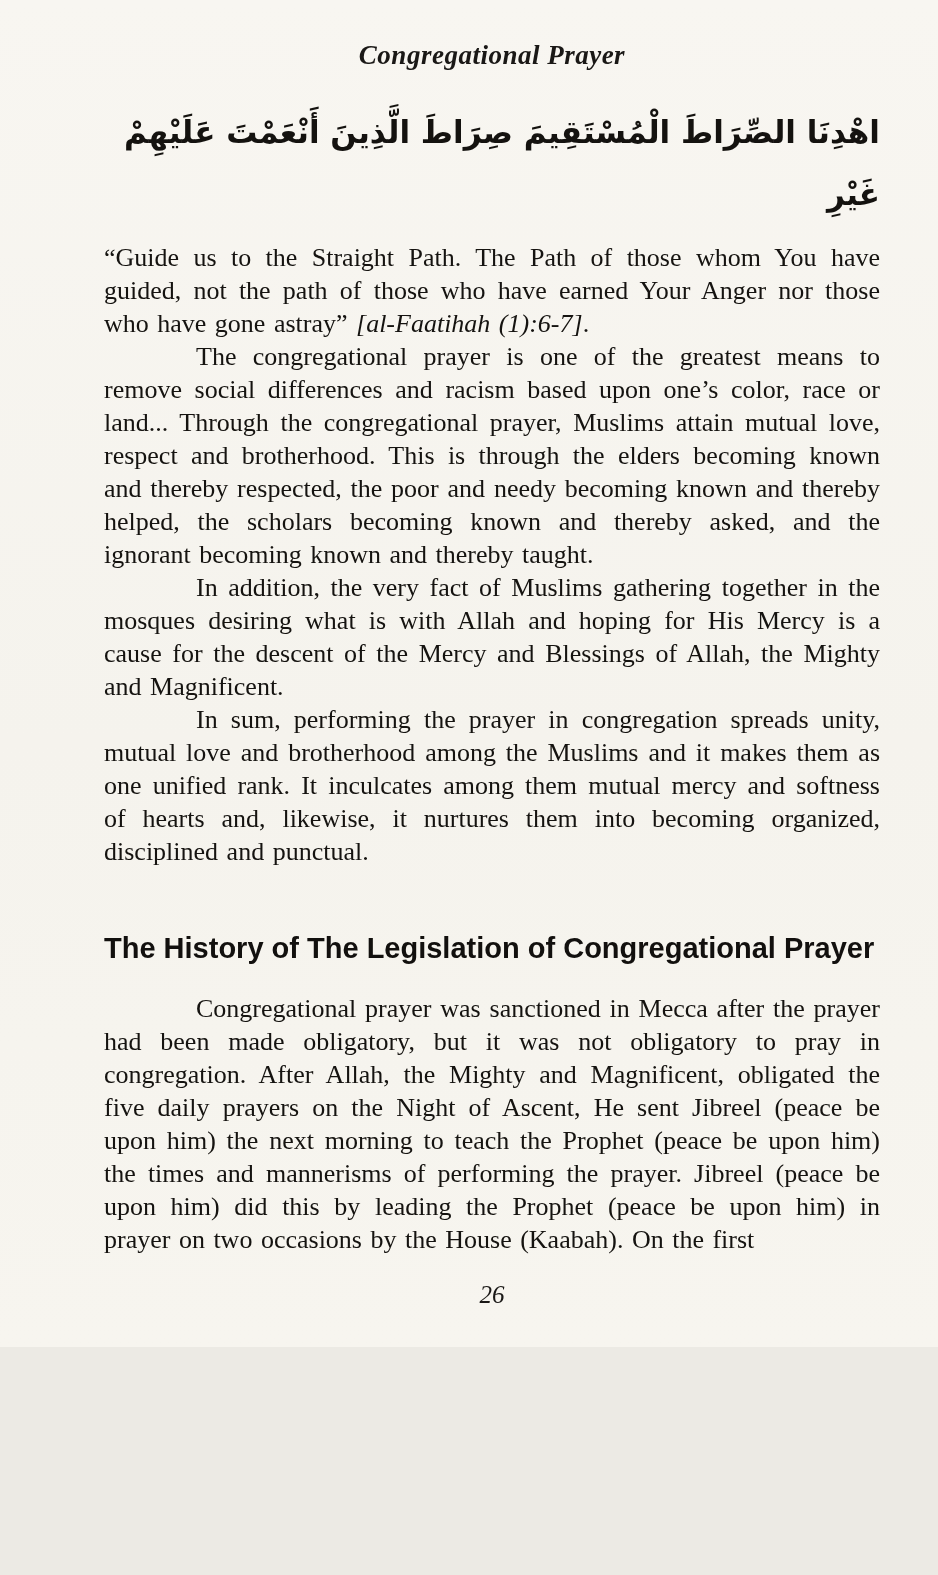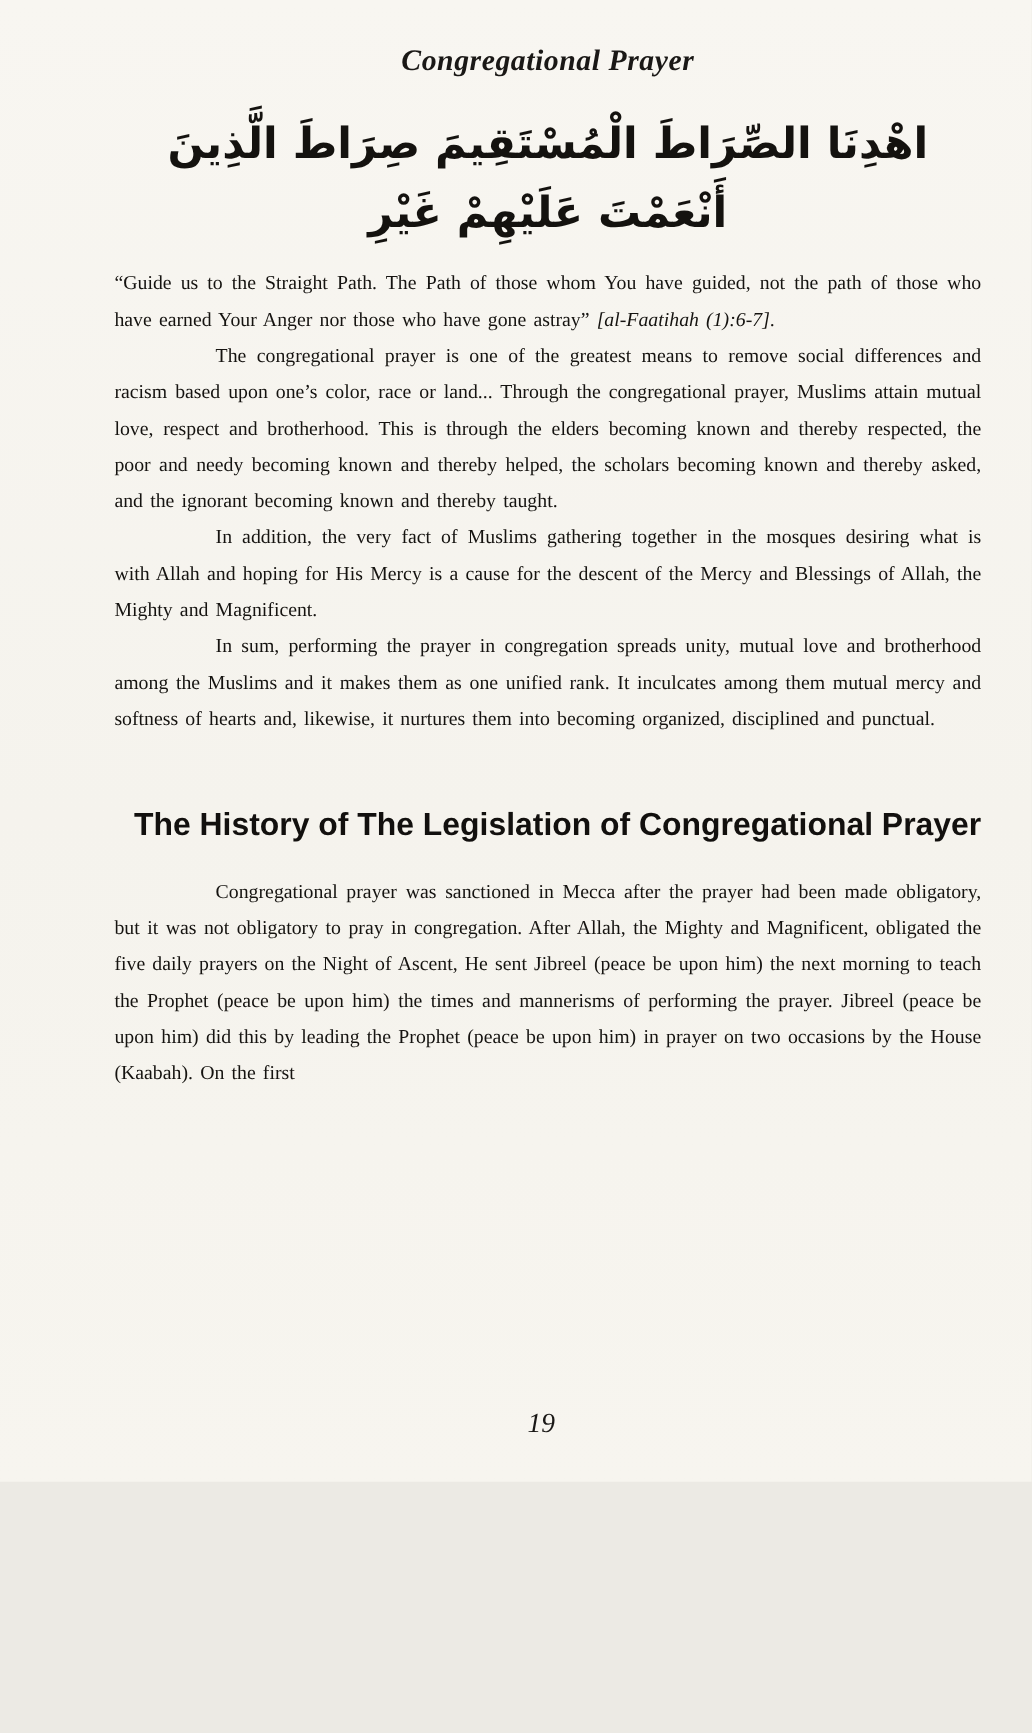--- a/index.html
+++ b/index.html
@@ -12,65 +12,64 @@
     background: #eceae4;
     font-family: "Liberation Serif", serif;
   }
   .page {
     position: relative;
     width: 938px;
     height: 1347px;
     box-sizing: border-box;
     background: linear-gradient(180deg, #f8f6f1 0%, #f5f3ed 55%, #f7f5ef 100%);
     color: #161412;
-    padding: 40px 46px 0 104px;
+    padding: 40px 58px 0 104px;
     overflow: hidden;
   }
   .running-header {
     text-align: center;
     font-style: italic;
     font-weight: bold;
     font-size: 27px;
     letter-spacing: 0.5px;
     color: #1a1816;
   }
   .arabic-block {
     margin-top: 30px;
     direction: rtl;
-    text-align: center;
     font-family: "DejaVu Sans", sans-serif;
     font-weight: bold;
-    font-size: 39px;
+    font-size: 31px;
     line-height: 62px;
     color: #14120f;
   }
   p.body {
     margin: 0;
-    font-size: 18px;
+    font-size: 26px;
     line-height: 33px;
     text-align: justify;
     color: #151310;
     word-spacing: 2px;
   }
   p.quote {
     margin-top: 16px;
   }
   p.indent {
     text-indent: 92px;
   }
   .ital {
     font-style: italic;
   }
   h2.section-heading {
     margin: 62px 0 26px 0;
     font-family: "Liberation Sans", sans-serif;
     font-weight: bold;
     font-size: 29px;
     line-height: 36px;
-    text-align: right;
+    text-align: left;
     color: #12100e;
   }
   .page-number {
     position: absolute;
     bottom: 38px;
     left: 104px;
     right: 58px;
     text-align: center;
     font-style: italic;
     font-size: 25px;
@@ -94,15 +93,15 @@
 
 
   <p class="body indent">In addition, the very fact of Muslims gathering together in the mosques desiring what is with Allah and hoping for His Mercy is a cause for the descent of the Mercy and Blessings of Allah, the Mighty and Magnificent.</p>
 
   <p class="body indent">In sum, performing the prayer in congregation spreads unity, mutual love and brotherhood among the Muslims and it makes them as one unified rank. It inculcates among them mutual mercy and softness of hearts and, likewise, it nurtures them into becoming organized, disciplined and punctual.</p>
 
   <h2 class="section-heading">The History of The Legislation of Congregational Prayer</h2>
 
   <p class="body indent">Congregational prayer was sanctioned in Mecca after the prayer had been made obligatory, but it was not obligatory to pray in congregation. After Allah, the Mighty and Magnificent, obligated the five daily prayers on the Night of Ascent, He sent Jibreel (peace be upon him) the next morning to teach the Prophet (peace be upon him) the times and mannerisms of performing the prayer. Jibreel (peace be upon him) did this by leading the Prophet (peace be upon him) in prayer on two occasions by the House (Kaabah). On the first</p>
 
-  <div class="page-number">19</div>
+  <div class="page-number">26</div>
 
 </div>
 
 </body></html>

